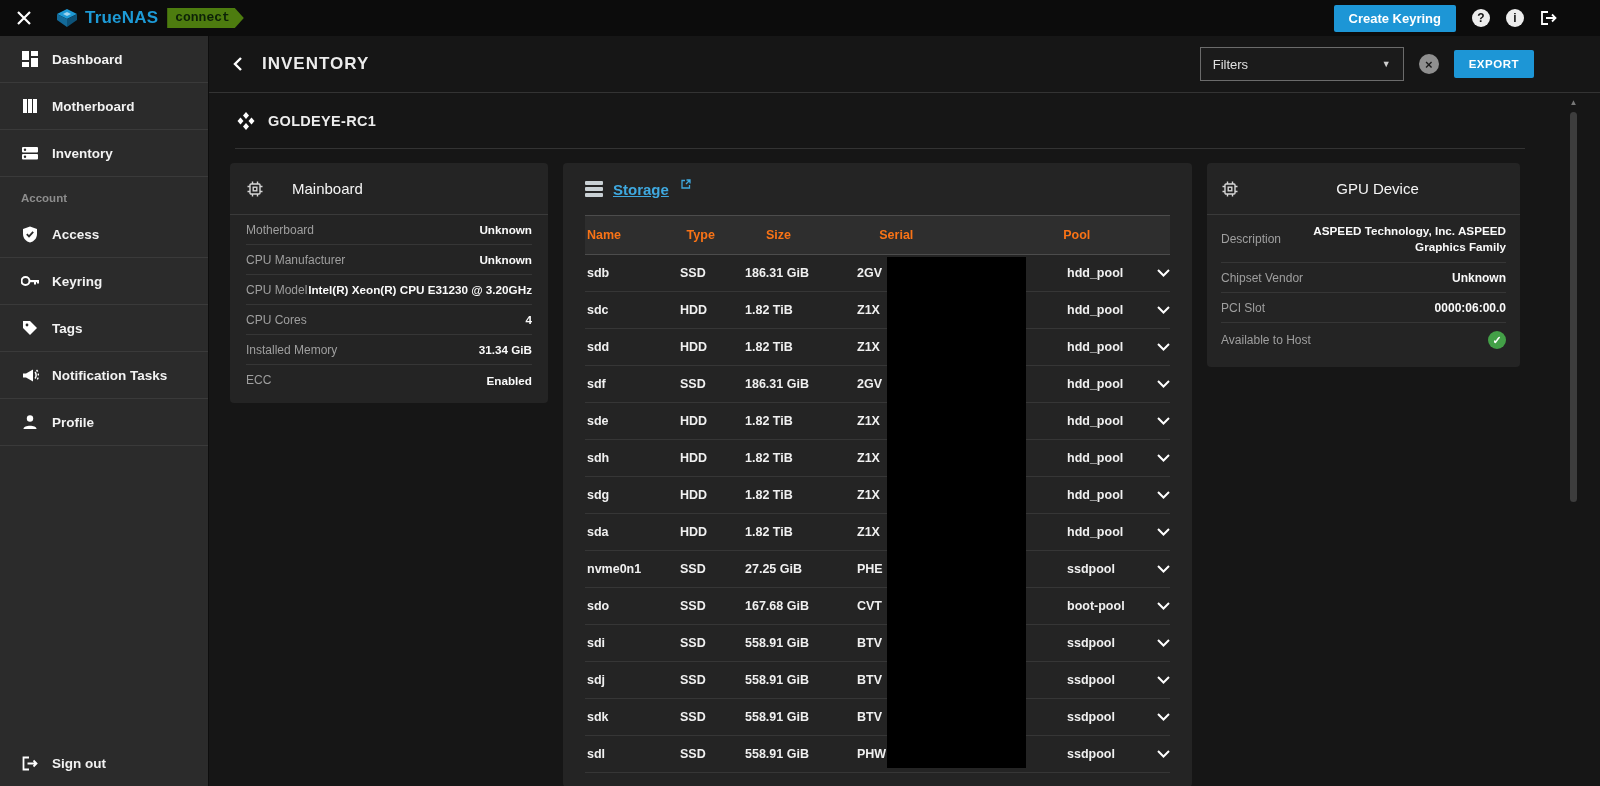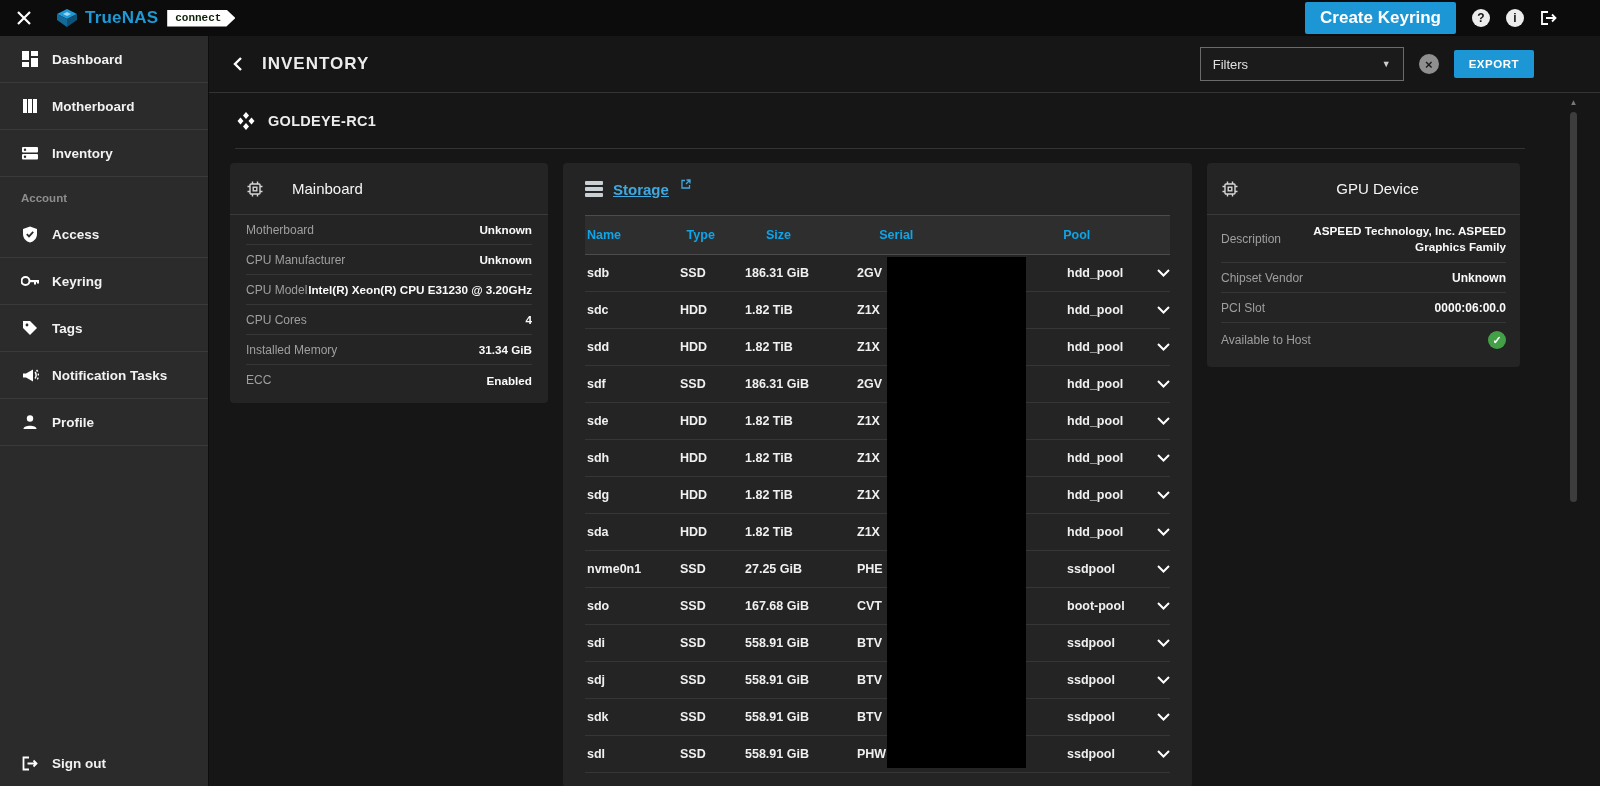--- a/index.html
+++ b/index.html
@@ -4,25 +4,25 @@
 <style>
   * { box-sizing: border-box; margin: 0; padding: 0; }
   html,body { width:1600px; height:786px; overflow:hidden; background:#161616;
     font-family:"Liberation Sans", sans-serif; color:#ececec; }
 
   
   .topbar { height:36px; background:#0c0c0c; display:flex; align-items:center; padding:0 42px 0 14px; }
   .close-x { width:20px; height:20px; display:flex; align-items:center; justify-content:center; cursor:pointer; }
   .brand { display:flex; align-items:center; margin-left:22px; gap:7px;text-align:center; }
   .brand-name { font-size:17px; font-weight:600; color:#1d9ad6; letter-spacing:.2px; }
-  .badge { background:#ffffff; color:#0d2207; font-weight:bold; font-size:11px;
+  .badge { background:#4d7c0f; color:#0d2207; font-weight:bold; font-size:13px;
     font-family:"Liberation Mono", monospace; padding:2px 14px 3px 8px; margin-left:2px;
     clip-path:polygon(0 0, calc(100% - 9px) 0, 100% 50%, calc(100% - 9px) 100%, 0 100%); }
   .topbar-right { margin-left:auto; display:flex; align-items:center; gap:16px; }
-  .btn-primary { background:#1d96d6; color:#fff; border:none; font-weight:bold; font-size:17px;
+  .btn-primary { background:#1d96d6; color:#fff; border:none; font-weight:bold; font-size:13px;
     padding:6px 15px; border-radius:2px; font-family:inherit; cursor:pointer; }
   .circle-ic { width:18px; height:18px; border-radius:50%; background:#ededed; color:#141414;
     font-size:12px; font-weight:bold; display:flex; align-items:center; justify-content:center; cursor:pointer; }
 
   
   .app { display:flex; height:750px; }
   .sidebar { width:209px; background:#2b2b2b; display:flex; flex-direction:column; border-right:1px solid #0d0d0d; }
   .side-item { display:flex; align-items:center; gap:13px; height:47px; padding-left:21px;
     border-bottom:1px solid #3a3a3a; font-weight:bold; font-size:13.5px; color:#f2f2f2; cursor:pointer; }
   .side-item .ic { width:18px; display:flex; justify-content:center; }
@@ -66,21 +66,21 @@
   .card-mainboard .kv-wrap { padding:0 16px; }
   .card-mainboard .kv-value { font-size:11.7px; }
 
   
   .card-storage { width:629px; position:relative; height:624px; overflow:hidden; }
   .card-storage .card-title-row { border-bottom:none; gap:10px; }
   .storage-link { font-size:15px; font-weight:bold; color:#3fa9e0; text-decoration:underline; cursor:pointer; }
   .ext-ic { margin-left:2px; margin-bottom:10px; }
   .tbl { margin:0 22px; width:585px; font-size:12.5px; }
   .t-head { display:flex; align-items:center; height:40px; background:#2e2e2e;
-    border-top:1px solid #4c4c4c; border-bottom:1px solid #4c4c4c; font-weight:bold; color:#0ea5e9;gap:32px; }
+    border-top:1px solid #4c4c4c; border-bottom:1px solid #4c4c4c; font-weight:bold; color:#f97316;gap:32px; }
   .t-row { display:flex; align-items:center; height:37px; border-bottom:1px solid #363636;
     color:#f0f0f0; font-weight:bold; }
   .c { padding-left:2px; overflow:hidden; white-space:nowrap; }
   .c.name { width:93px; }
   .c.type { width:65px; }
   .c.size { width:112px; }
   .c.serial { width:210px; }
   .c.pool { width:80px; }
   .c.chev { width:25px; display:flex; justify-content:flex-end; cursor:pointer; }
   .redaction { position:absolute; left:324px; top:94px; width:139px; height:511px; background:#000; z-index:5; }

